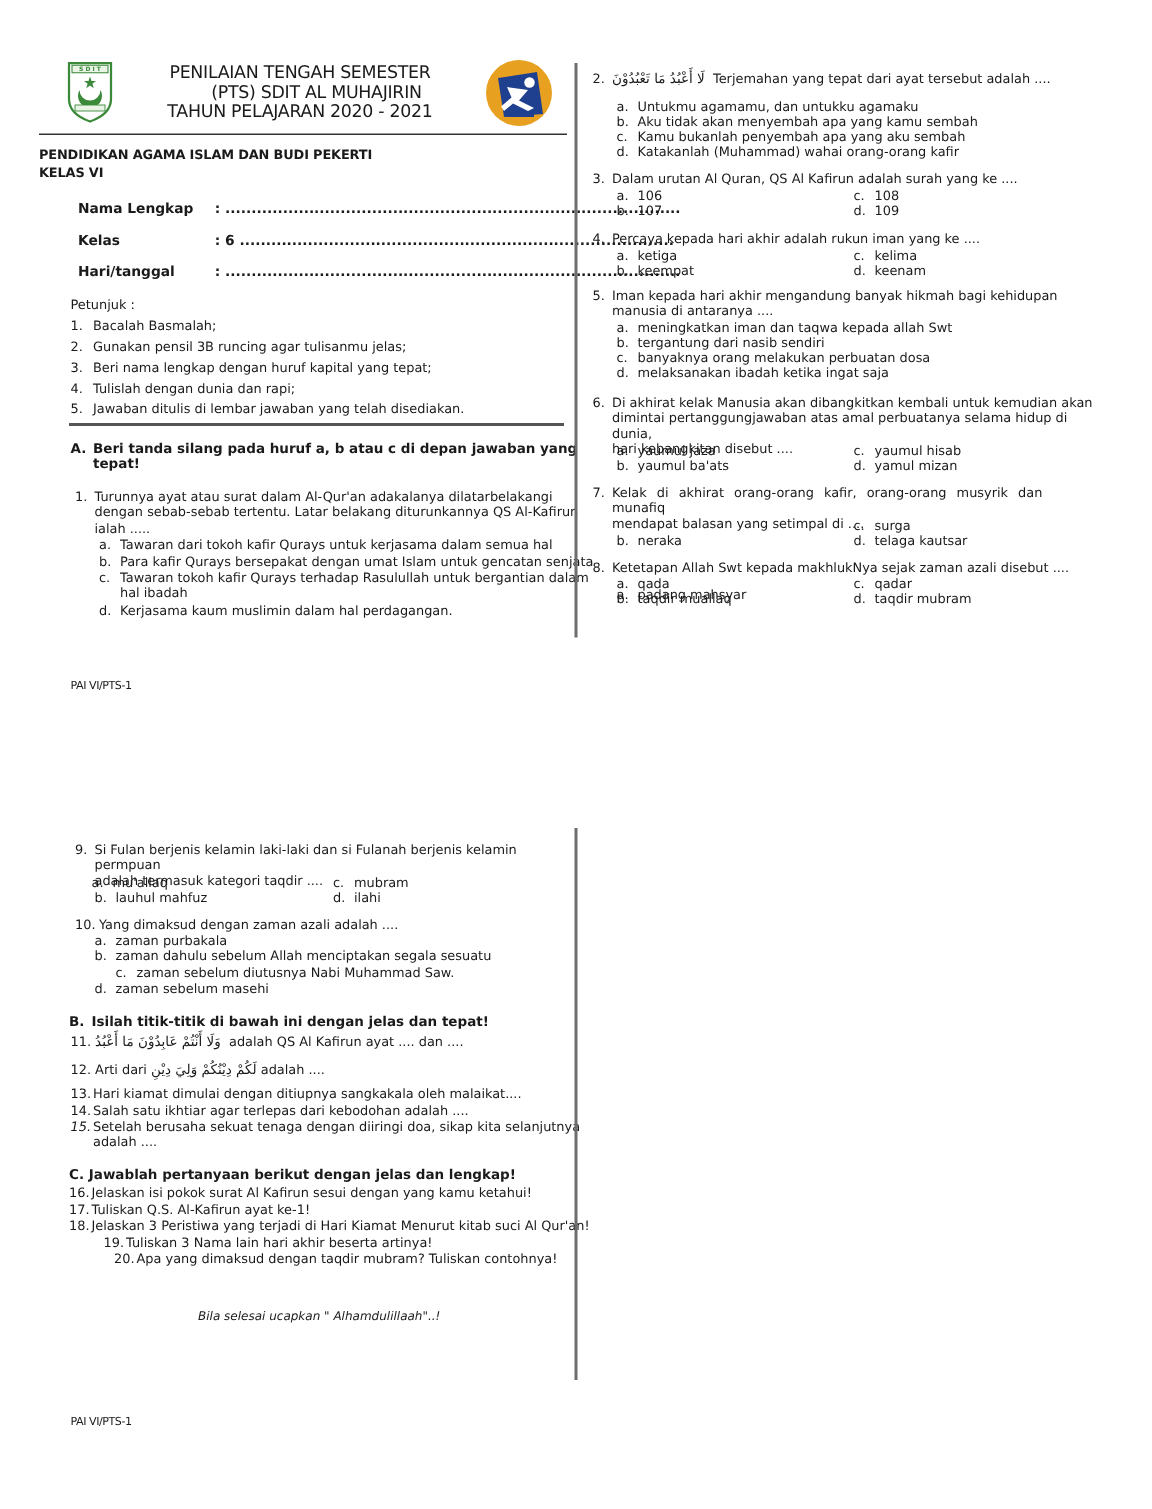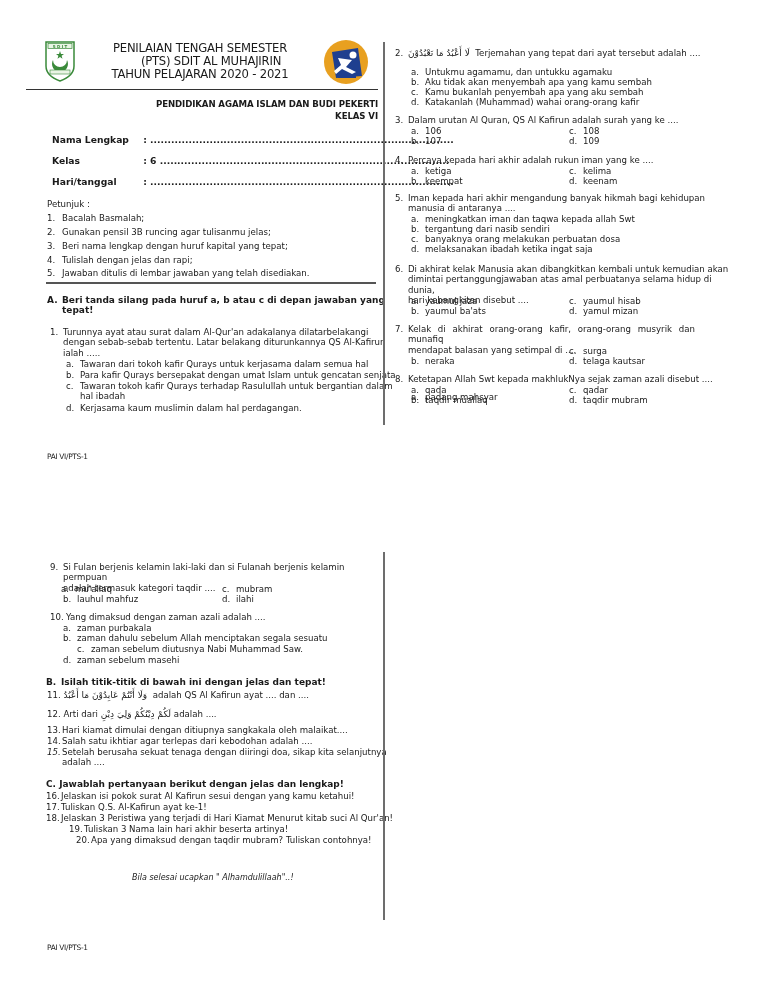--- a/index.html
+++ b/index.html
@@ -2,21 +2,21 @@
 <html><head>
   <meta charset="utf-8">
   <style>
     * { box-sizing: border-box; margin: 0; padding: 0; }
     html, body { width: 768px; height: 1006px; background: #ffffff; overflow: hidden; }
     body { position: relative; font-family: "DejaVu Sans", sans-serif; color: #1a1a1a; }
     .abs { position: absolute; }
     .t { font-size: 8.6px; line-height: 10.4px; white-space: nowrap; }
     .tb { font-weight: bold; }
     .hdr-title { font-size: 11.6px; line-height: 13.2px; text-align: center; font-family: "DejaVu Sans", sans-serif; letter-spacing: -0.2px; }
-    .sub-title { font-size: 8.6px; font-weight: bold; text-align: right; line-height: 12px; letter-spacing: -0.1px; }
+    .sub-title { font-size: 8.6px; font-weight: bold; text-align: left; line-height: 12px; letter-spacing: -0.1px; }
     .vline { position: absolute; width: 2px; background: #6d6d6d; }
     .hline { position: absolute; height: 1px; background: #333; }
     .hline2 { position: absolute; height: 2px; background: #555; }
     .field-row { position: absolute; left: 52px; font-size: 9.2px; font-weight: bold; white-space: nowrap; }
     .field-label { display: inline-block; width: 88px; }
     .field-value { display: inline-block; }
     .q { position: absolute; font-size: 8.6px; line-height: 10.4px; }
     .q .num { position: absolute; left: 0; top: 0; }
     .q .body { margin-left: 13px; white-space: normal; }
     .opt { position: absolute; font-size: 8.6px; line-height: 10.4px; white-space: nowrap; }
@@ -79,21 +79,21 @@
 <div class="abs t" style="left:47px; top:213px;">
   <span style="display:inline-block;width:15px;">1.</span><span>Bacalah Basmalah;</span>
 </div>
 <div class="abs t" style="left:47px; top:227px;">
   <span style="display:inline-block;width:15px;">2.</span><span>Gunakan pensil 3B runcing agar tulisanmu jelas;</span>
 </div>
 <div class="abs t" style="left:47px; top:241px;">
   <span style="display:inline-block;width:15px;">3.</span><span>Beri nama lengkap dengan huruf kapital yang tepat;</span>
 </div>
 <div class="abs t" style="left:47px; top:255px;">
-  <span style="display:inline-block;width:15px;">4.</span><span>Tulislah dengan jelas dan rapi;</span>
+  <span style="display:inline-block;width:15px;">4.</span><span>Tulislah dengan dunia dan rapi;</span>
 </div>
 <div class="abs t" style="left:47px; top:268px;">
   <span style="display:inline-block;width:15px;">5.</span><span>Jawaban ditulis di lembar jawaban yang telah disediakan.</span>
 </div>
 <div class="hline2" style="left:46px; top:282px; width:330px;"></div>
 
 <div class="abs t tb" style="left:47px; top:295px; font-size:9px;">
   <span style="display:inline-block;width:15px;">A.</span><span>Beri tanda silang pada huruf a, b atau c di depan jawaban yang</span>
   <div style="padding-left:15px;">tepat!</div>
 </div>

